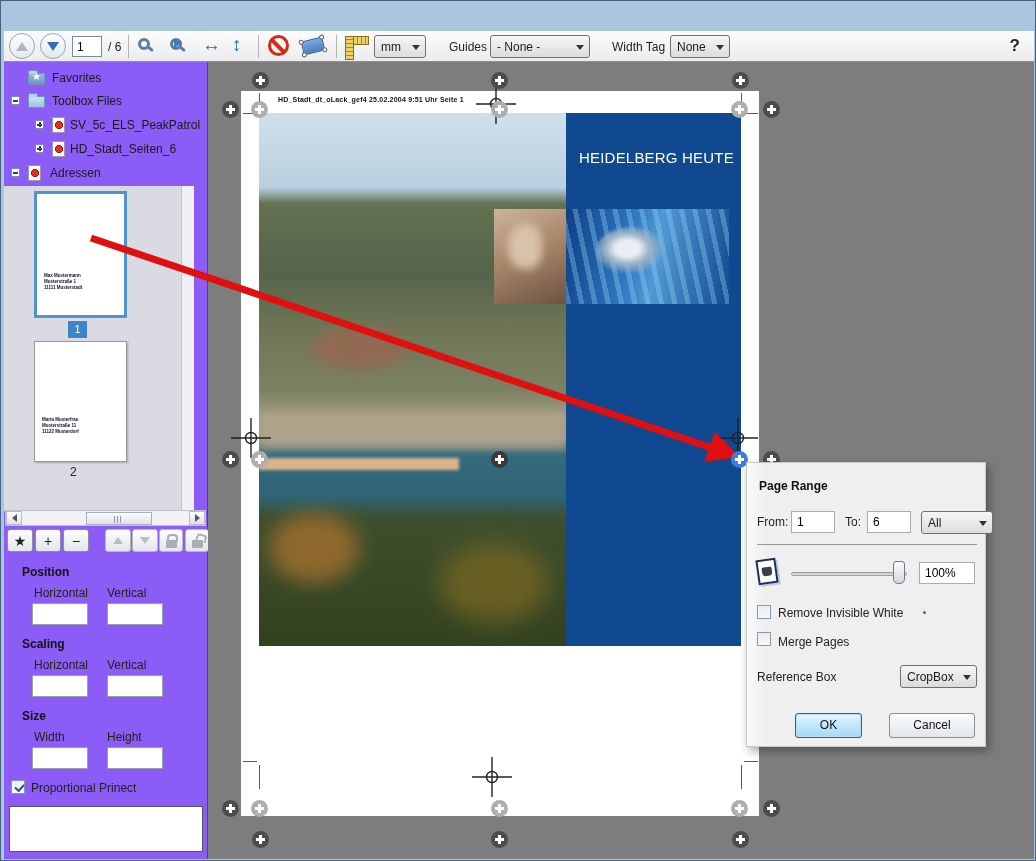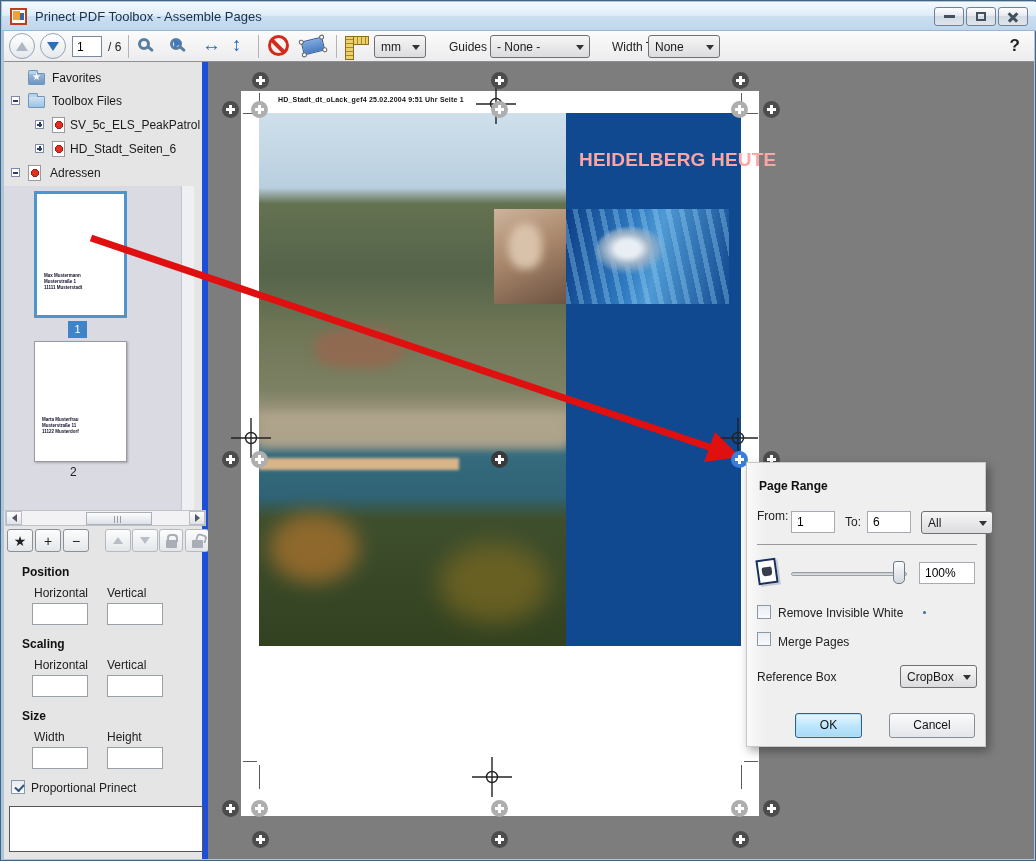--- a/index.html
+++ b/index.html
@@ -56,21 +56,21 @@
     background:repeating-linear-gradient(0deg,#ecd06a 0 3px,#a8862a 3px 4px); border:1px solid #8a6d1d; }
   .select { position:absolute; top:4px; height:23px; border:1px solid #707070; border-radius:3px;
     background:linear-gradient(#f6f6f6,#dcdcdf); display:flex; align-items:center; padding:0 6px; }
   .select .arr { position:absolute; right:5px; top:9px; width:0; height:0;
     border-left:4px solid transparent; border-right:4px solid transparent; border-top:5px solid #333; }
   .tb-label { position:absolute; top:9px; color:#222; }
   .help-q { position:absolute; right:14px; top:5px; font-size:17px; font-weight:bold; color:#222; }
 
   
   .sidebar { position:absolute; left:3px; top:61px; width:204px; height:797px;
-    background:#e5e5e5; border-right:6px solid #1d4ed8; }
+    background:#8b5cf6; border-right:1px solid #1d4ed8; }
   .tree-row { position:absolute; left:0; height:20px; display:flex; align-items:center; }
   .exp { position:absolute; width:9px; height:9px; background:#fff; border:1px solid #7f8aa4; }
   .exp::before { content:''; position:absolute; left:1px; top:3px; width:5px; height:1.6px; background:#2c3e66; }
   .exp.plus::after { content:''; position:absolute; left:3px; top:1px; width:1.6px; height:5px; background:#2c3e66; }
   .folder { position:absolute; width:17px; height:12px; background:linear-gradient(#cfe3f5,#9cc2e4);
     border:1px solid #6d96bd; border-radius:1px; }
   .folder::before { content:''; position:absolute; left:-1px; top:-4px; width:8px; height:3px;
     background:#b7d3ec; border:1px solid #6d96bd; border-bottom:none; border-radius:2px 2px 0 0; }
   .folder.fav { background:linear-gradient(#9cb8d8,#6d96c2); }
   .folder.fav::after { content:'★'; position:absolute; left:3px; top:-3px; color:#fff; font-size:10px; }
@@ -125,21 +125,21 @@
   .content { position:absolute; left:18px; top:22px; width:482px; height:648px; }
   .photo { position:absolute; left:0; top:0; width:307px; height:533px; overflow:hidden;
     background:linear-gradient(#cfe0ec 0%, #b9cfdf 14%, #647251 17%, #55644a 30%, #6d7555 40%,
       #7d8163 52%, #a39a82 57%, #98917c 61%, #356b7e 64%, #2f6375 72%, #3e4f2e 76%, #32411f 100%); }
   .castle { position:absolute; left:55px; top:215px; width:90px; height:40px; background:#96675020; background:#966750; border-radius:40%; filter:blur(6px); opacity:.85; }
   .town { position:absolute; left:0px; top:300px; width:307px; height:35px; background:#b3a88e; filter:blur(5px); opacity:.8; }
   .bridge { position:absolute; left:0px; top:345px; width:200px; height:12px; background:#d8b488; filter:blur(1.5px); }
   .autumn1 { position:absolute; left:10px; top:400px; width:90px; height:70px; background:#a3702d; border-radius:50%; filter:blur(10px); opacity:.8; }
   .autumn2 { position:absolute; left:180px; top:430px; width:110px; height:80px; background:#7d6a22; border-radius:50%; filter:blur(12px); opacity:.7; }
   .band { position:absolute; left:307px; top:0; width:175px; height:533px; background:#10498f; }
-  .band-title { position:absolute; left:13px; top:36px; color:#fca5a5; font-weight:bold; font-size:19px; letter-spacing:.2px; white-space:nowrap; }
+  .band-title { position:absolute; left:13px; top:36px; color:#ffffff; font-weight:normal; font-size:15px; letter-spacing:.2px; white-space:nowrap; }
   .inset-statue { position:absolute; left:235px; top:96px; width:72px; height:95px;
     background:linear-gradient(155deg,#cdb49c 0%,#a9876b 45%,#6d5342 100%); }
   .inset-statue::after { content:''; position:absolute; left:14px; top:14px; width:34px; height:46px;
     background:#d9c2aa; border-radius:50% 45% 40% 45%; filter:blur(4px); }
   .inset-tech { position:absolute; left:307px; top:96px; width:163px; height:95px; overflow:hidden;
     background:linear-gradient(100deg,#0e3f86 0%,#2f7ac0 40%,#4f9ad4 55%,#134a90 100%); }
   .inset-tech::before { content:''; position:absolute; inset:0;
     background:repeating-linear-gradient(78deg, rgba(150,210,245,.35) 0 5px, transparent 5px 13px); }
   .inset-tech::after { content:''; position:absolute; left:30px; top:18px; width:70px; height:48px;
     background:radial-gradient(ellipse at 45% 45%, #e8eef4 0 22%, #9fb4c8 40%, transparent 70%); border-radius:50%; filter:blur(1px); }
@@ -183,35 +183,20 @@
     background:linear-gradient(#fbfbfc,#e3e6ea); text-align:center; line-height:23px; color:#111; }
   .btn-ok { left:48px; top:250px; width:67px; border:1px solid #2c628b;
     background:linear-gradient(#eaf6fd,#bee6fd 50%,#a7d9f5); box-shadow:0 0 0 1px #b8dff2 inset; }
   .btn-cancel { left:142px; top:250px; width:86px; }
 </style>
 </head>
 <body>
 
 <div class="window">
 
-  <div class="titlebar">
-    <div class="app-icon"></div>
-    <div class="title-text">Prinect PDF Toolbox - Assemble Pages</div>
-    <div class="winbtns">
-      <div class="winbtn">
-          <span class="glyph-min"></span>
-        </div>
-      <div class="winbtn">
-          <span class="glyph-max"></span>
-        </div>
-      <div class="winbtn">
-          <span class="glyph-close"></span>
-        </div>
-    </div>
-  </div>
 
   <div class="toolbar">
     <div class="circlebtn" style="left:5px">
         <span class="tri-up"></span>
       </div>
     <div class="circlebtn" style="left:36px">
         <span class="tri-down"></span>
       </div>
     <input class="page-input" value="1" style="">
     <span class="page-total">/ 6</span>
@@ -233,21 +218,21 @@
     <div class="select" style="left:370px;width:52px">
       <span>mm</span>
         <span class="arr"></span>
     </div>
     <div class="tb-label" style="left:445px">Guides</div>
     <div class="select" style="left:486px;width:100px">
       <span>- None -</span>
         <span class="arr"></span>
     </div>
     <div class="tb-label" style="left:608px">Width Tag</div>
-    <div class="select" style="left:644px;width:72px">
+    <div class="select" style="left:666px;width:60px">
       <span>None</span>
         <span class="arr"></span>
     </div>
     <div class="help-q">?</div>
   </div>
 
   <div class="sidebar">
     <div class="tree-row" style="top:6px">
       <span class="folder fav" style="left:24px;top:5px"></span>
       <span class="tree-label" style="left:48px">Favorites</span>
@@ -416,21 +401,21 @@
     <div class="pluscircle pc-blue" style="left:523px;top:389px"></div>
   </div>
 
   <svg class="arrow-overlay" width="1036" height="861" viewBox="0 0 1036 861">
     <line x1="90" y1="237" x2="711" y2="447" stroke="#e01010" stroke-width="7"></line>
     <polygon points="739,456 703,461 714,431" fill="#e01010"></polygon>
   </svg>
 
   <div class="dialog">
     <div class="dlg-title">Page Range</div>
-    <div class="dlg-label" style="left:10px;top:46px">From:</div>
+    <div class="dlg-label" style="left:10px;top:52px">From:</div>
     <input class="dlg-input" style="left: 44px; top: 48px; width: 44px;" value="1">
     <div class="dlg-label" style="left:98px;top:52px">To:</div>
     <input class="dlg-input" style="left: 120px; top: 48px; width: 44px;" value="6">
     <div class="select" style="left:174px;top:48px;width:72px">
       <span>All</span>
         <span class="arr"></span>
     </div>
     <div class="dlg-sep"></div>
     <div class="pageimg-icon"></div>
     <div class="slider-track"></div>

